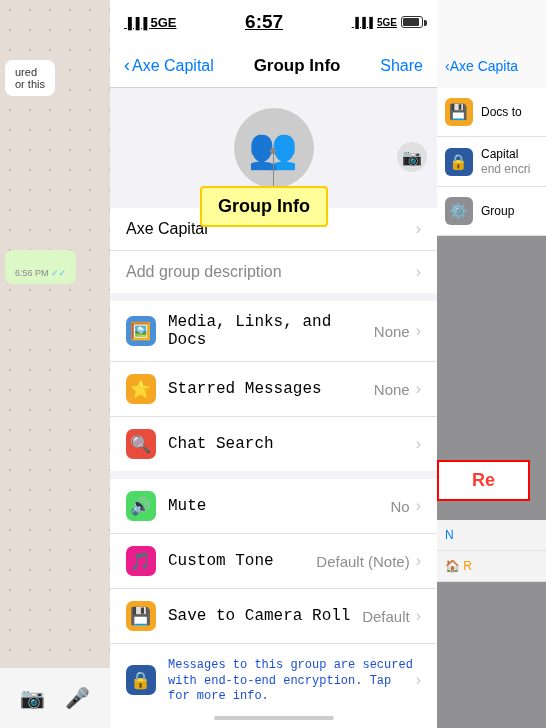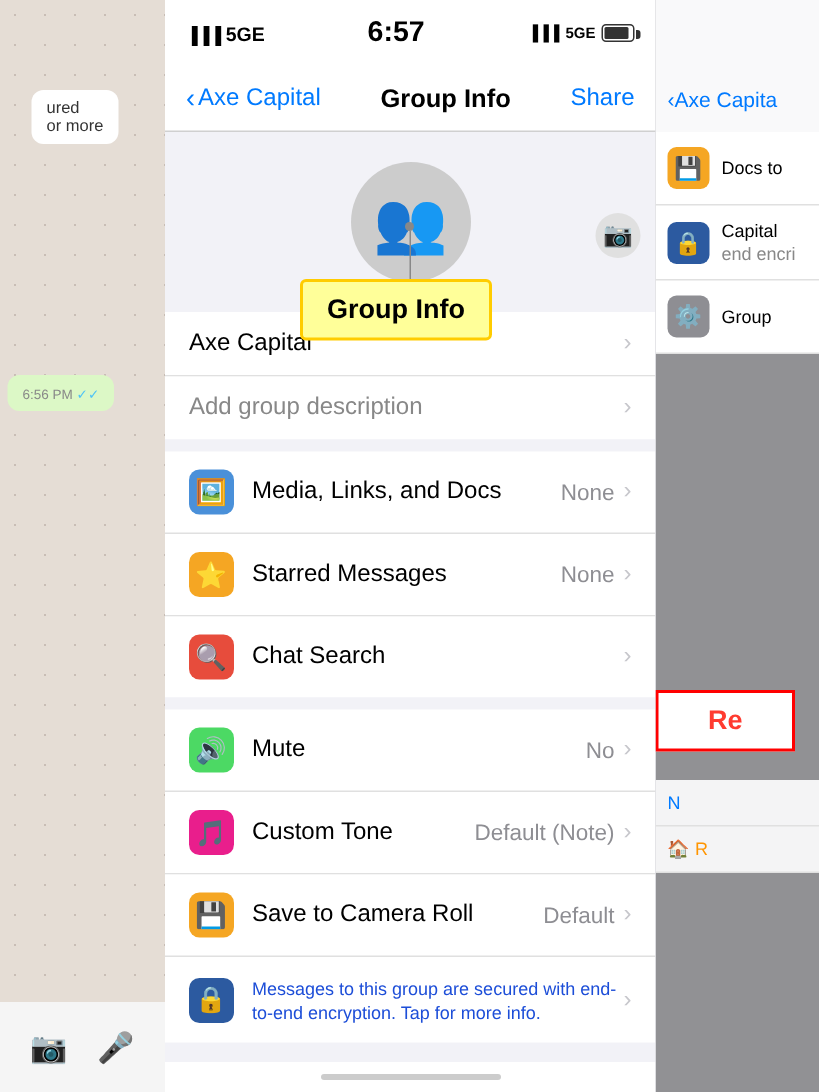--- a/index.html
+++ b/index.html
@@ -32,34 +32,33 @@
       padding: 6px 10px;
       font-size: 11px;
       color: #333;
       max-width: 95px;
     }
 
     .chat-bubble-1 {
       top: 60px;
       left: 5px;
       background: #fff;
-      margin-left: 16px;
     }
 
     .chat-bubble-2 {
       top: 250px;
       left: 5px;
       background: #dcf8c6;
     }
 
     .chat-time {
       font-size: 9px;
       color: #888;
       text-align: right;
-      margin-top: 2px;
+      margin-top: 12px;
     }
 
     .check-icon {
       color: #4fc3f7;
       font-size: 9px;
     }
 
     .bottom-bar-left {
       position: absolute;
       bottom: 0;
@@ -92,20 +91,21 @@
     
     .status-bar {
       height: 44px;
       background: #fff;
       display: flex;
       align-items: center;
       justify-content: space-between;
       padding: 0 14px;
       font-size: 12px;
       font-weight: 600;
+      text-decoration: underline;
     }
 
     .status-left {
       font-size: 13px;
       font-weight: 700;
     }
 
     .status-center {
       font-size: 19px;
       font-weight: 600;
@@ -308,20 +308,21 @@
     .icon-yellow { background: #f5a623; }
     .icon-red { background: #e74c3c; }
     .icon-green { background: #4cd964; }
     .icon-pink { background: #e91e8c; }
     .icon-orange { background: #f5a623; }
     .icon-dark-blue { background: #2c5aa0; }
     .icon-gray { background: #8e8e93; }
 
     .list-item-text {
       flex: 1;
+      font-family: Liberation Mono, monospace;
     }
 
     .list-item-title {
       font-size: 16px;
       color: #000;
     }
 
     .list-item-subtitle {
       font-size: 12px;
       color: #1d4ed8;
@@ -496,21 +497,21 @@
       border-radius: 2px;
       opacity: 0.2;
     }
   </style>
 </head>
 <body>
 
 <div class="left-panel">
   <div class="chat-bubble chat-bubble-1">
     <div>ured</div>
-    <div>or more</div>
+    <div>or this</div>
   </div>
   <div class="chat-bubble chat-bubble-2" style="background:#dcf8c6;">
     <div class="chat-time">
       <span>6:56 PM</span>
       <span class="check-icon">✓✓</span>
     </div>
   </div>
   <div class="bottom-bar-left">
     <span class="bottom-icon">📷</span>
     <span class="bottom-icon">🎤</span>

